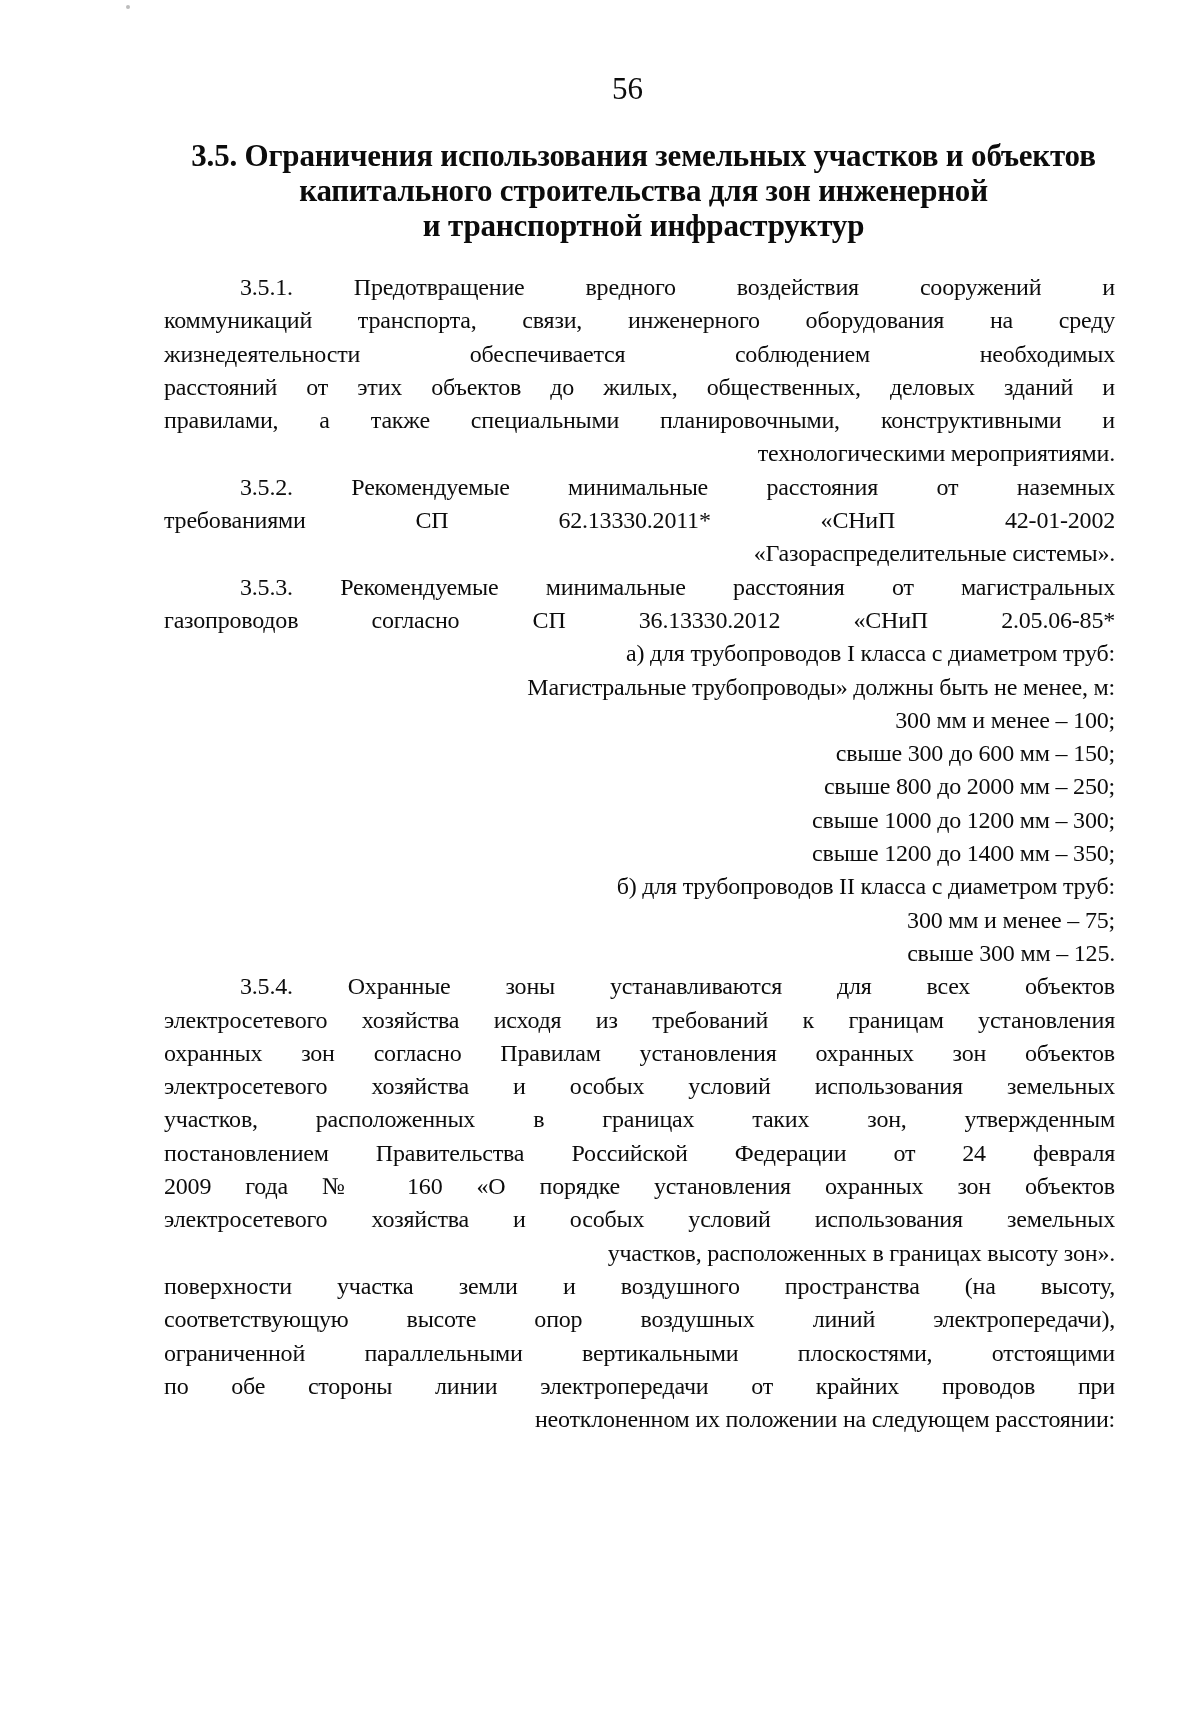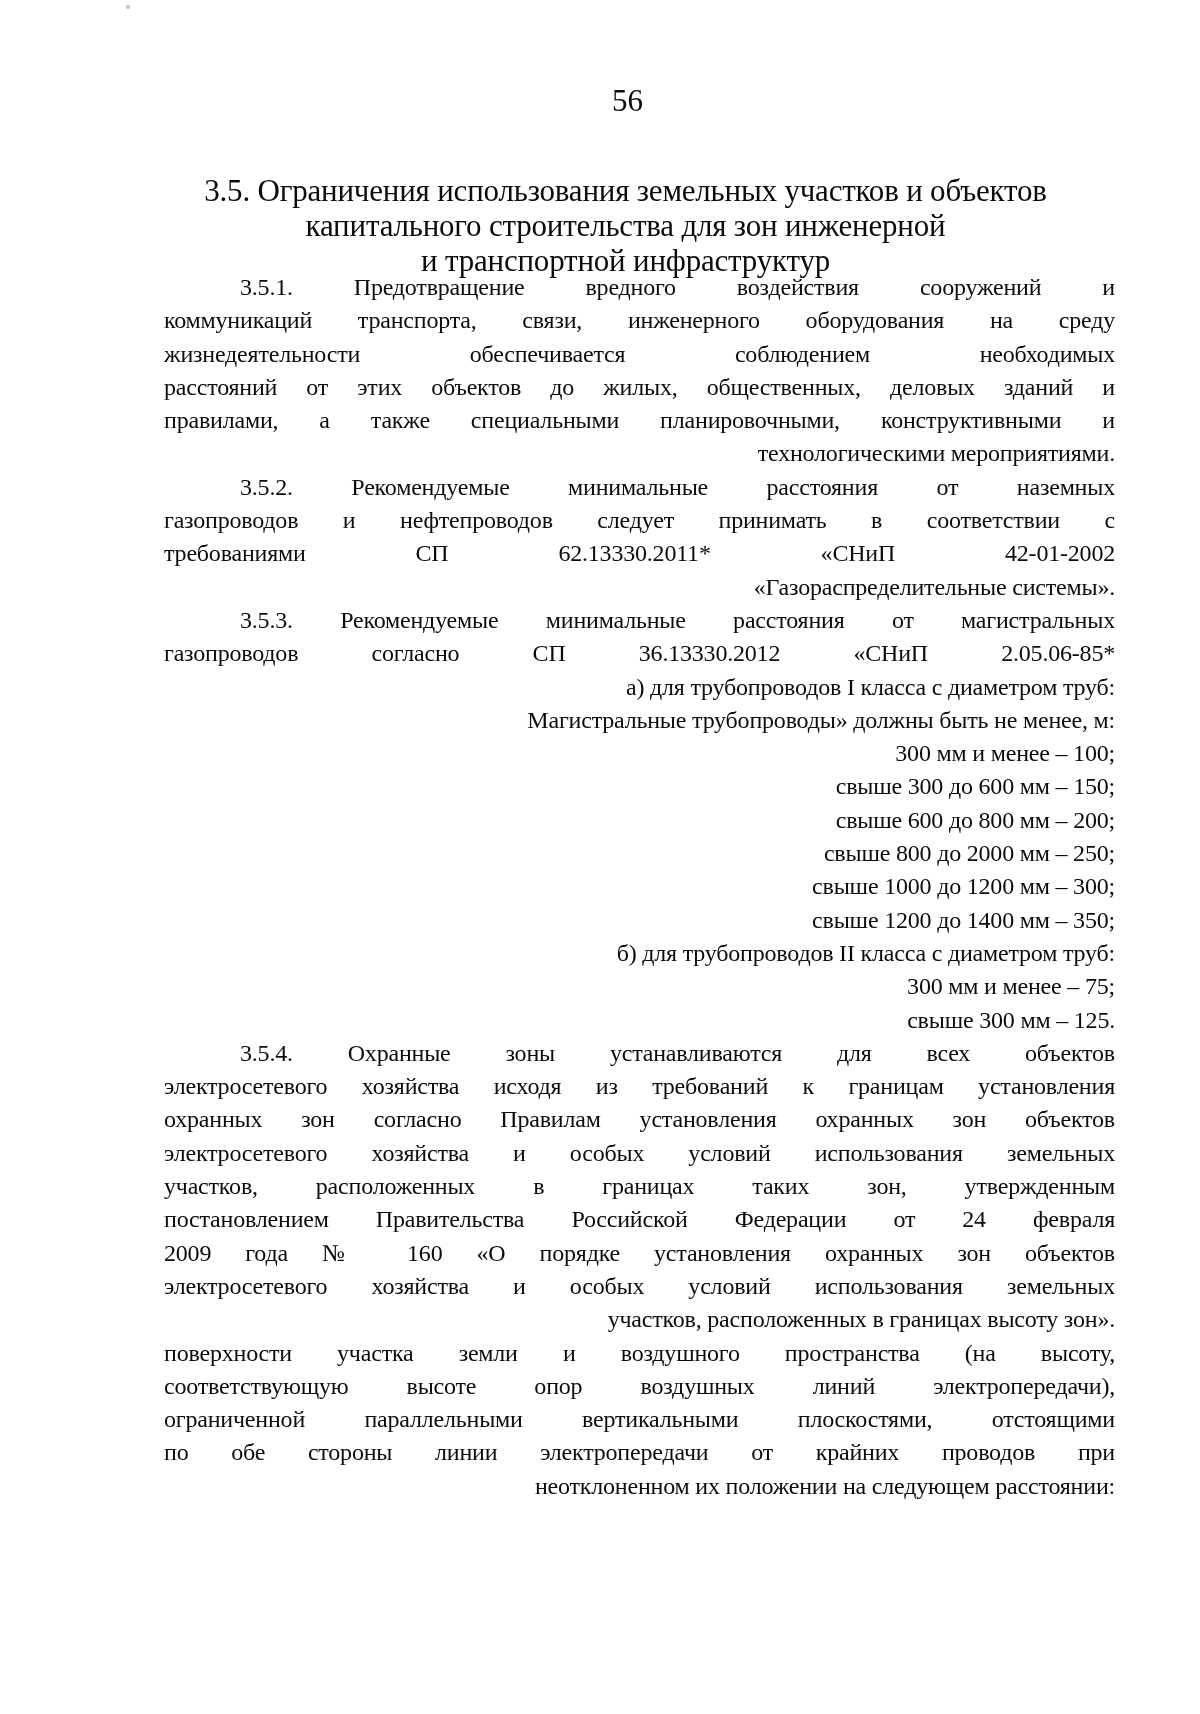--- a/index.html
+++ b/index.html
@@ -11,27 +11,27 @@
     overflow: hidden;
     font-family: "Liberation Serif", "DejaVu Serif", serif;
     color: #0c0c0c;
   }
   .page { position: absolute; inset: 0; background: #ffffff; }
   .speck {
     position: absolute; left: 126px; top: 5px;
     width: 4px; height: 4px; background: #bcbcbc; border-radius: 50%;
   }
   .page-number {
-    position: absolute; top: 84px; left: 152px; width: 951px;
+    position: absolute; top: 72px; left: 152px; width: 951px;
     text-align: center; font-size: 31px; line-height: 34px;
   }
   .heading {
-    position: absolute; top: 138px; left: 150px; width: 951px;
-    text-align: center; font-weight: 400;
-    font-size: 31px; line-height: 35px; letter-spacing: -0.2px; margin-top: 35px;
+    position: absolute; top: 138px; left: 168px; width: 951px;
+    text-align: center; font-weight: 700;
+    font-size: 31px; line-height: 35px; letter-spacing: -0.2px;
   }
   .content {
     position: absolute; top: 271px; left: 164px; width: 951px;
     font-size: 24px; line-height: 33.3px; letter-spacing: -0.2px;
   }
   .line { text-align: right; }
   .line.jt { text-align: justify; text-align-last: justify; }
   .line.in { text-indent: 76px; }
 </style>
 </head>
@@ -50,30 +50,28 @@
 
   <div class="content">
 
   <div class="line jt in">3.5.1. Предотвращение вредного воздействия сооружений и</div>
       <div class="line jt">коммуникаций транспорта, связи, инженерного оборудования на среду</div>
       <div class="line jt">жизнедеятельности обеспечивается соблюдением необходимых</div>
       <div class="line jt">расстояний от этих объектов до жилых, общественных, деловых зданий и</div>
       <div class="line jt">правилами, а также специальными планировочными, конструктивными и</div>
       <div class="line">технологическими мероприятиями.</div>
       <div class="line jt in">3.5.2. Рекомендуемые минимальные расстояния от наземных</div>
-      <div class="line jt">газопроводов и нефтепроводов следует принимать в соответствии с</div>
       <div class="line jt">требованиями СП 62.13330.2011* «СНиП 42-01-2002</div>
       <div class="line">«Газораспределительные системы».</div>
       <div class="line jt in">3.5.3. Рекомендуемые минимальные расстояния от магистральных</div>
       <div class="line jt">газопроводов согласно СП 36.13330.2012 «СНиП 2.05.06-85*</div>
       <div class="line in">а) для трубопроводов I класса с диаметром труб:</div>
       <div class="line">Магистральные трубопроводы» должны быть не менее, м:</div>
       <div class="line in">300 мм и менее – 100;</div>
       <div class="line in">свыше 300 до 600 мм – 150;</div>
-      <div class="line in">свыше 600 до 800 мм – 200;</div>
       <div class="line in">свыше 800 до 2000 мм – 250;</div>
       <div class="line in">свыше 1000 до 1200 мм – 300;</div>
       <div class="line in">свыше 1200 до 1400 мм – 350;</div>
       <div class="line in">б) для трубопроводов II класса с диаметром труб:</div>
       <div class="line in">300 мм и менее – 75;</div>
       <div class="line in">свыше 300 мм – 125.</div>
       <div class="line jt in">3.5.4. Охранные зоны устанавливаются для всех объектов</div>
       <div class="line jt">электросетевого хозяйства исходя из требований к границам установления</div>
       <div class="line jt">охранных зон согласно Правилам установления охранных зон объектов</div>
       <div class="line jt">электросетевого хозяйства и особых условий использования земельных</div>

